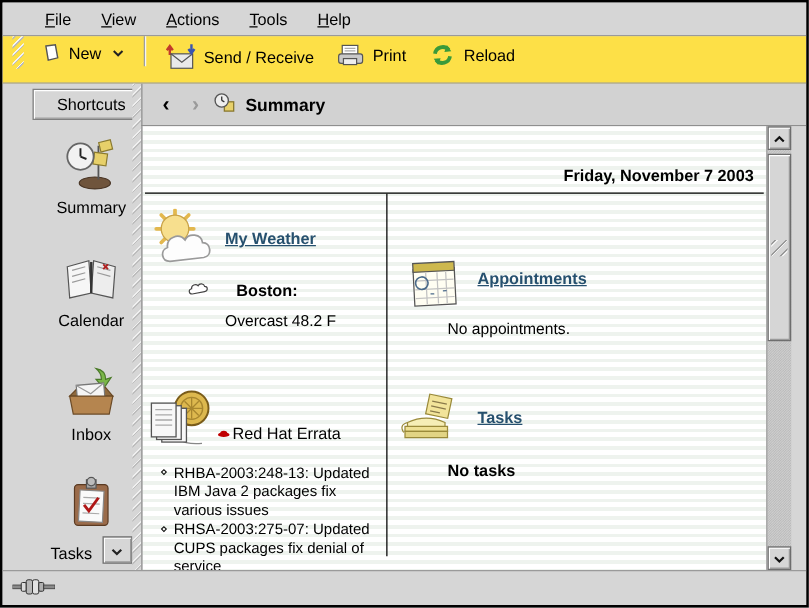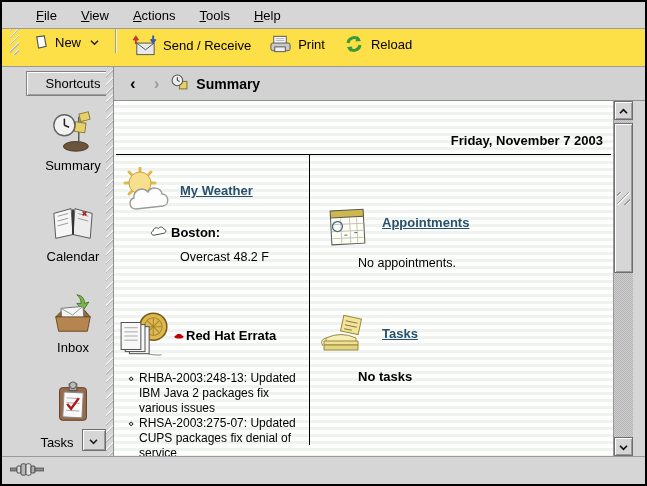--- a/index.html
+++ b/index.html
@@ -63,25 +63,25 @@
   .date-rule{border-top:1px solid #000; margin:0 2px 0 2px;}
   .cols{display:flex; align-items:stretch; height:290px;}
   .colL{width:196px; flex:0 0 auto; border-right:1px solid #000; padding-left:4px;}
   .colR{flex:1 1 auto; min-width:0;}
 
   .sec-head{display:flex;}
   .sec-link{color:var(--link); font-weight:bold; text-decoration:underline; cursor:pointer; white-space:nowrap;}
 
   .weather-head{margin:12px 0 0 2px;}
   .weather-head .sec-link{margin:16px 0 0 6px;}
-  .boston-row{margin:8px 0 0 32px; display:flex; align-items:center; gap:4px;}
+  .boston-row{margin:8px 0 0 32px; display:flex; align-items:center; gap:22px;}
   .boston-lbl{font-weight:bold;}
   .condition{margin:10px 0 0 62px; font-size:12.5px;}
   .errata-head{margin:46px 0 0 0;}
-  .errata-title{margin:18px 0 0 2px; font-weight:bold; white-space:nowrap; display:flex; align-items:flex-start; gap:2px;}
+  .errata-title{margin:18px 0 0 2px; font-weight:normal; white-space:nowrap; display:flex; align-items:center; gap:2px;}
   .errata-list{margin:6px 0 0 10px; width:180px; font-size:12px; line-height:15px;}
   .errata-item{display:flex;}
   .errata-item .bullet{width:11px; flex:0 0 auto; font-size:10px;}
 
   .mail-row{margin:22px 0 0 14px;}
   .mail-row .sec-link{margin:16px 0 0 12px;}
   .appt-row{margin:50px 0 0 16px;}
   .appt-row .sec-link{margin:10px 0 0 12px;}
   .empty-text{margin:6px 0 0 48px; font-size:12.5px;}
   .tasks-sec-row{margin:42px 0 0 8px;}

